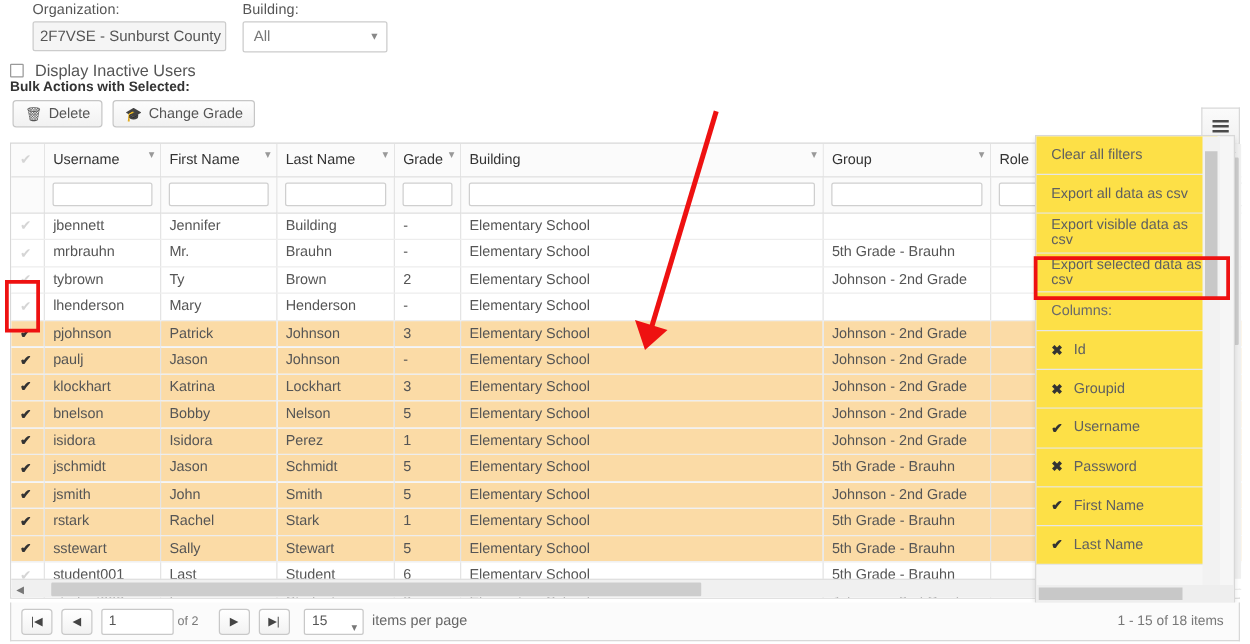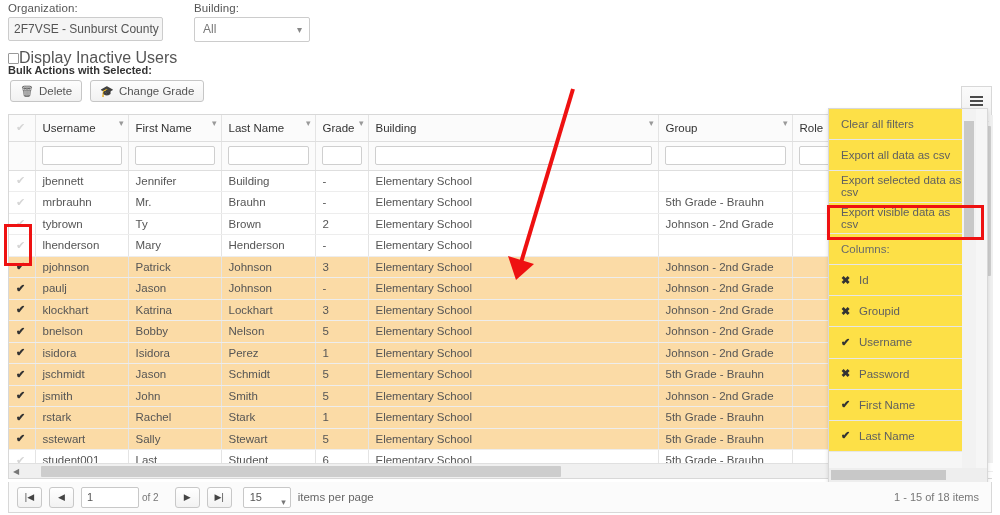--- a/index.html
+++ b/index.html
@@ -12,21 +12,21 @@
     color: #444444;
     overflow: hidden;
   }
   #root { position: relative; width: 1000px; height: 515px; }
 
   
   .filters { position: absolute; left: 8px; top: 2px; width: 700px; }
   .field { position: absolute; }
   .field-label { font-size: 11.5px; color: #555; margin-bottom: 3px; display:block;
                  letter-spacing: .1px; }
-  .org-wrap { left: 0; top: 0; }
+  .org-wrap { left: 18px; top: 0; }
   .bld-wrap { left: 186px; top: 0; }
   .txtbox {
     width: 155px; height: 24px; border: 1px solid #cccccc; background: #f5f5f5;
     border-radius: 2px; font-size: 12px; color: #555; padding: 0 5px;
     font-family: "Liberation Sans", sans-serif;
     line-height: 22px; white-space: nowrap; overflow: hidden;
   }
   .selbox {
     position: relative; width: 116px; height: 25px; border: 1px solid #cccccc;
     background: #ffffff; border-radius: 2px; font-size: 12px; color: #777;
@@ -34,21 +34,21 @@
   }
   .selbox .caret {
     position: absolute; right: 7px; top: 7px; color: #888; font-size: 10px; line-height: 10px;
   }
 
   .chk-row { position: absolute; left: 8px; top: 49px; display: flex; align-items: center; }
   .chk-box {
     width: 11px; height: 11px; border: 1px solid #999; background: #fff;
     border-radius: 1px; display: inline-block;
   }
-  .chk-label { font-size: 16px; color: #555; }
+  .chk-label { font-size: 13px; color: #555; margin-left: 9px; }
 
   .bulk-label { position: absolute; left: 8px; top: 64px; font-size: 11px; color: #333;
                 font-weight: bold; }
 
   .btn-row { position: absolute; left: 10px; top: 80px; display: flex; gap: 8px; }
   .btn {
     height: 22px; border: 1px solid #c6c6c6; border-radius: 3px;
     background: linear-gradient(#fdfdfd, #f1f1f1);
     font-size: 11.5px; color: #555; padding: 0 9px;
     display: flex; align-items: center; gap: 5px; white-space: nowrap;
@@ -470,22 +470,22 @@
         <div class="harrow">◀</div>
         <div class="thumb"></div>
       </div>
     </div>
   </div>
 
   <div class="menu">
     <div class="menu-list" id="menu-list">
         <div class="mi">Clear all filters</div>
         <div class="mi">Export all data as csv</div>
+        <div class="mi">Export visible data as csv</div>
         <div class="mi">Export selected data as csv</div>
-        <div class="mi">Export visible data as csv</div>
         <div class="mi label-only">Columns:</div>
         <div class="mi">
           <span class="ck">✖</span>
           <span>Id</span>
         </div>
         <div class="mi">
           <span class="ck">✖</span>
           <span>Groupid</span>
         </div>
         <div class="mi">

